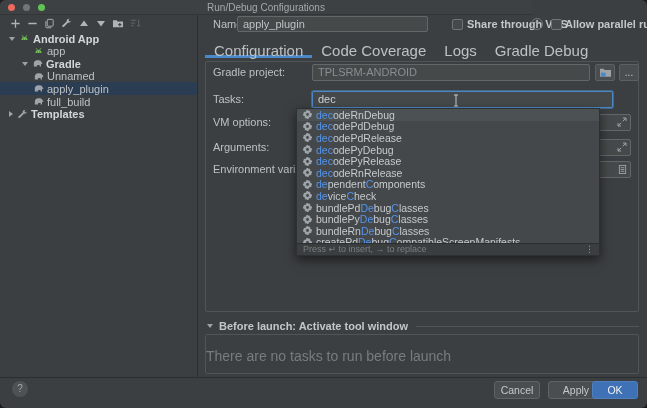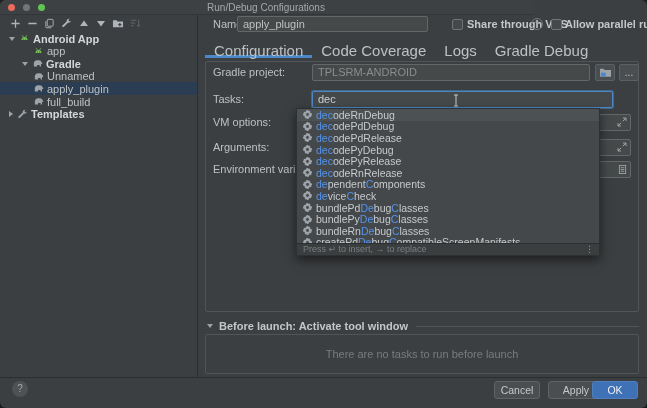--- a/index.html
+++ b/index.html
@@ -65,21 +65,21 @@
   .ac-partial{height:6px;overflow:hidden;}
   .ac-hint{height:12px;background:#3B3E3F;border-top:1px solid #2C2F30;color:#7A7E80;font-size:9px;line-height:11px;padding:0 6px;display:flex;justify-content:space-between;}
   .ac-hint .more{color:#8B8F91;letter-spacing:-1px;}
 
   
   .bl-header{position:absolute;left:205px;top:320px;width:434px;display:flex;align-items:center;cursor:pointer;}
   .bl-header .tree-arrow{margin-left:2px;margin-right:6px;}
   .bl-title{font-size:11px;font-weight:bold;color:#C3C7C9;white-space:nowrap;}
   .bl-line{flex:1;height:1px;background:#515557;margin-left:8px;}
   .bl-panel{position:absolute;left:205px;top:334px;width:434px;height:40px;border:1px solid var(--panel-border);border-radius:2px;}
-  .bl-empty{position:absolute;left:0;right:0;top:13px;text-align:center;font-size:11px;color:var(--text-faint);}
+  .bl-empty{position:absolute;left:0;right:0;top:13px;font-size:14px;color:var(--text-faint);}
 
   
   .footer-sep{position:absolute;left:0;top:377px;width:647px;height:1px;background:var(--sep);}
   .help-btn{position:absolute;left:12px;top:381px;width:16px;height:16px;border-radius:50%;background:#4E5254;color:#A3A7AA;font-size:10px;line-height:16px;text-align:center;cursor:pointer;}
   .btn{position:absolute;top:381px;height:18px;border-radius:3px;font-size:10.5px;line-height:16px;text-align:center;cursor:pointer;background:#4A4E50;border:1px solid #5F6365;color:#C5C8CA;}
   .btn.primary{background:var(--ok);border-color:#4E7FBF;color:#EDF1F4;}
 
   .ibeam{position:absolute;z-index:5;}
 </style>
 </head>

